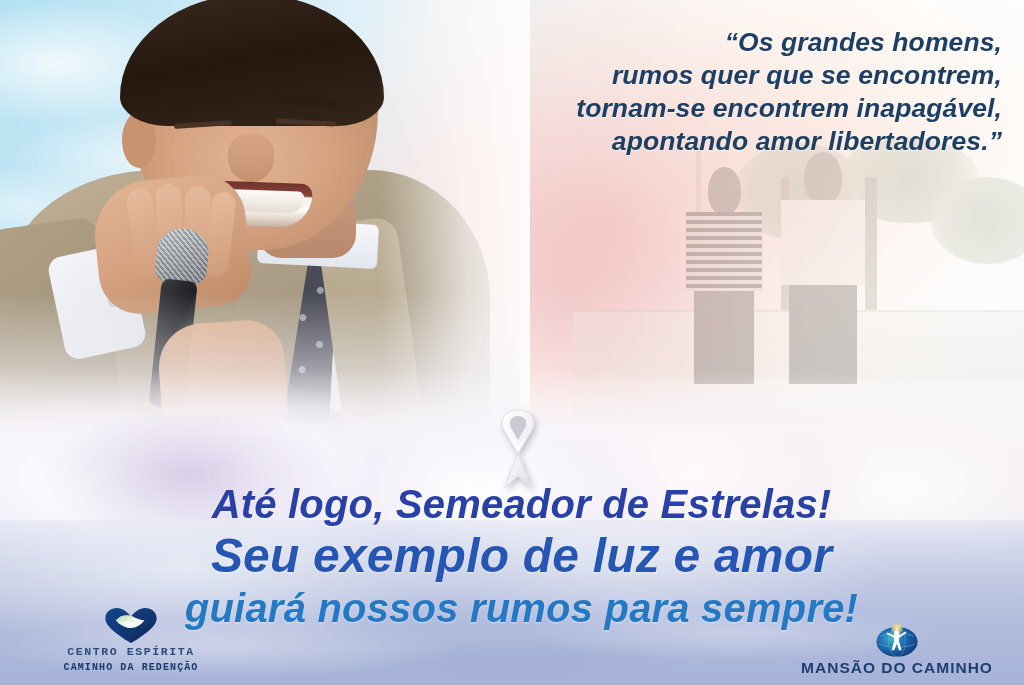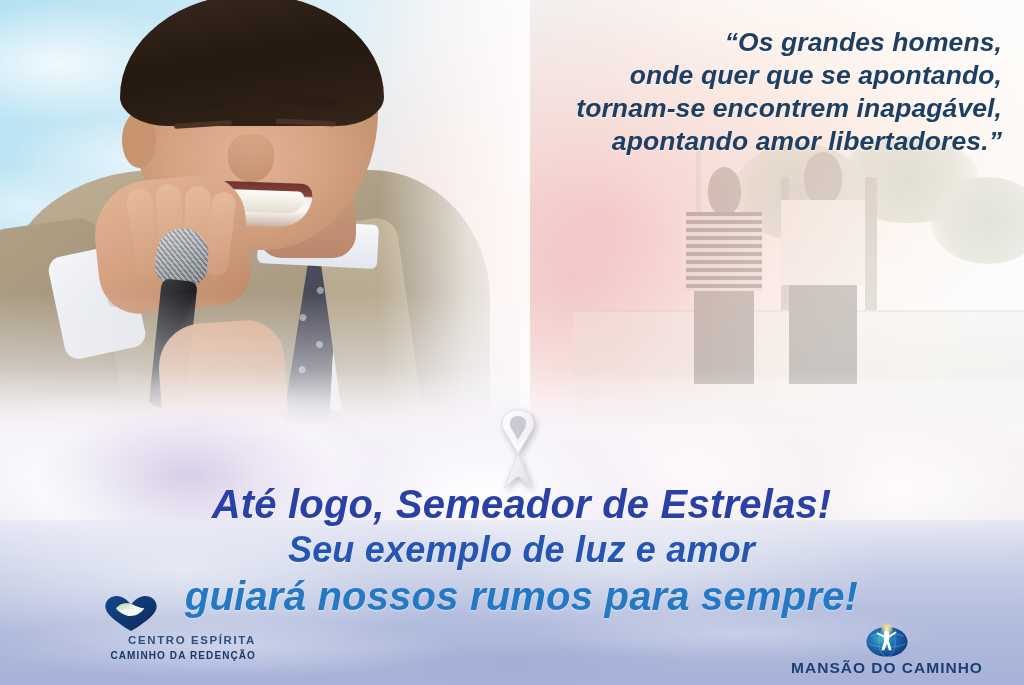--- a/index.html
+++ b/index.html
@@ -355,31 +355,32 @@
   }
   .hl {
     font-style:italic;
     font-weight:bold;
     letter-spacing:0.2px;
     line-height:1.0;
     white-space:nowrap;
     text-shadow:0 1px 2px rgba(255,255,255,0.45);
   }
   .hl1 { font-size:40px; color:#2940a6; }
-  .hl2 { font-size:36px; color:#2556b4; margin-top:8px; }
+  .hl2 { font-size:48px; color:#2556b4; margin-top:8px; }
   .hl3 { font-size:40px; color:#2579c4; margin-top:8px; }
 
   
   .logo-left {
-    position:absolute; left:6px; bottom:20px;
+    position:absolute; left:6px; bottom:8px;
     width:250px;
-    text-align:right;
+    text-align:center;
+    font-family:Liberation Mono, monospace;
   }
   .logo-right {
-    position:absolute; right:12px; bottom:8px;
+    position:absolute; right:2px; bottom:8px;
     width:250px;
     text-align:center;
   }
   .logo-mark { height:38px; display:flex; align-items:flex-end; justify-content:center; }
   .logo-l1 {
     font-size:11.5px; font-weight:bold; letter-spacing:1.6px;
     color:#2d4f7c; line-height:14px;
   }
   .logo-l2 {
     font-size:10px; font-weight:bold; letter-spacing:1.1px;
@@ -453,21 +454,21 @@
     <div class="portrait-fade"></div>
   </div>
 
   <div class="cloudband"></div>
   <div class="purple-haze"></div>
   <div class="lowersky"></div>
   <div class="lowersky-wisp"></div>
 
   <div class="quote-block">
     <div class="quote-line">“Os grandes homens,</div>
-    <div class="quote-line">onde quer que se apontando,</div>
+    <div class="quote-line">rumos quer que se encontrem,</div>
     <div class="quote-line">tornam-se encontrem inapagável,</div>
     <div class="quote-line">apontando amor libertadores.”</div>
   </div>
 
   <div class="ribbon">
     <svg viewBox="0 0 78 86" width="78" height="86" aria-hidden="true">
       <defs>
         <linearGradient id="rbg" x1="0" y1="0" x2="1" y2="1">
           <stop offset="0%" stop-color="#ffffff"></stop>
           <stop offset="55%" stop-color="#f3f1f5"></stop>

